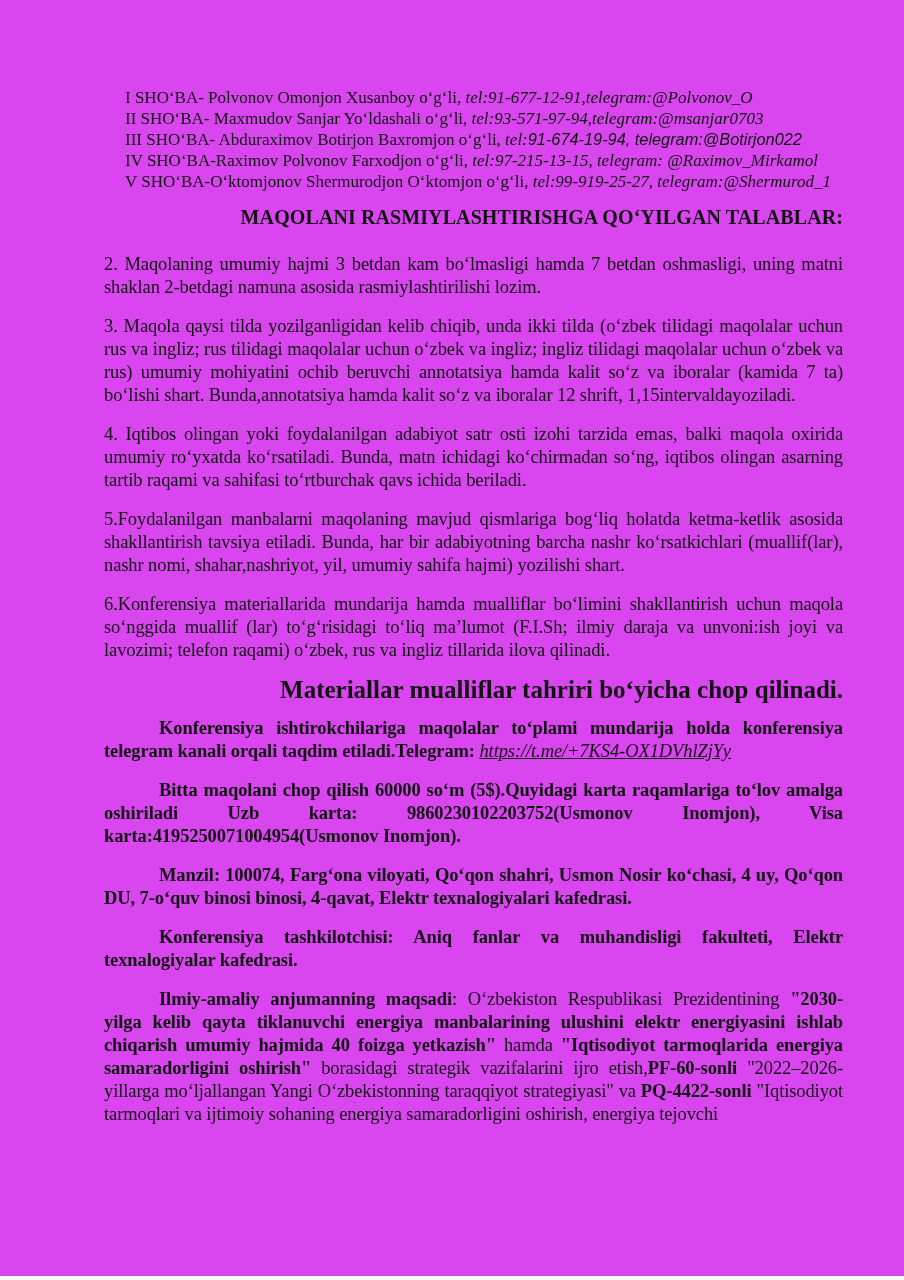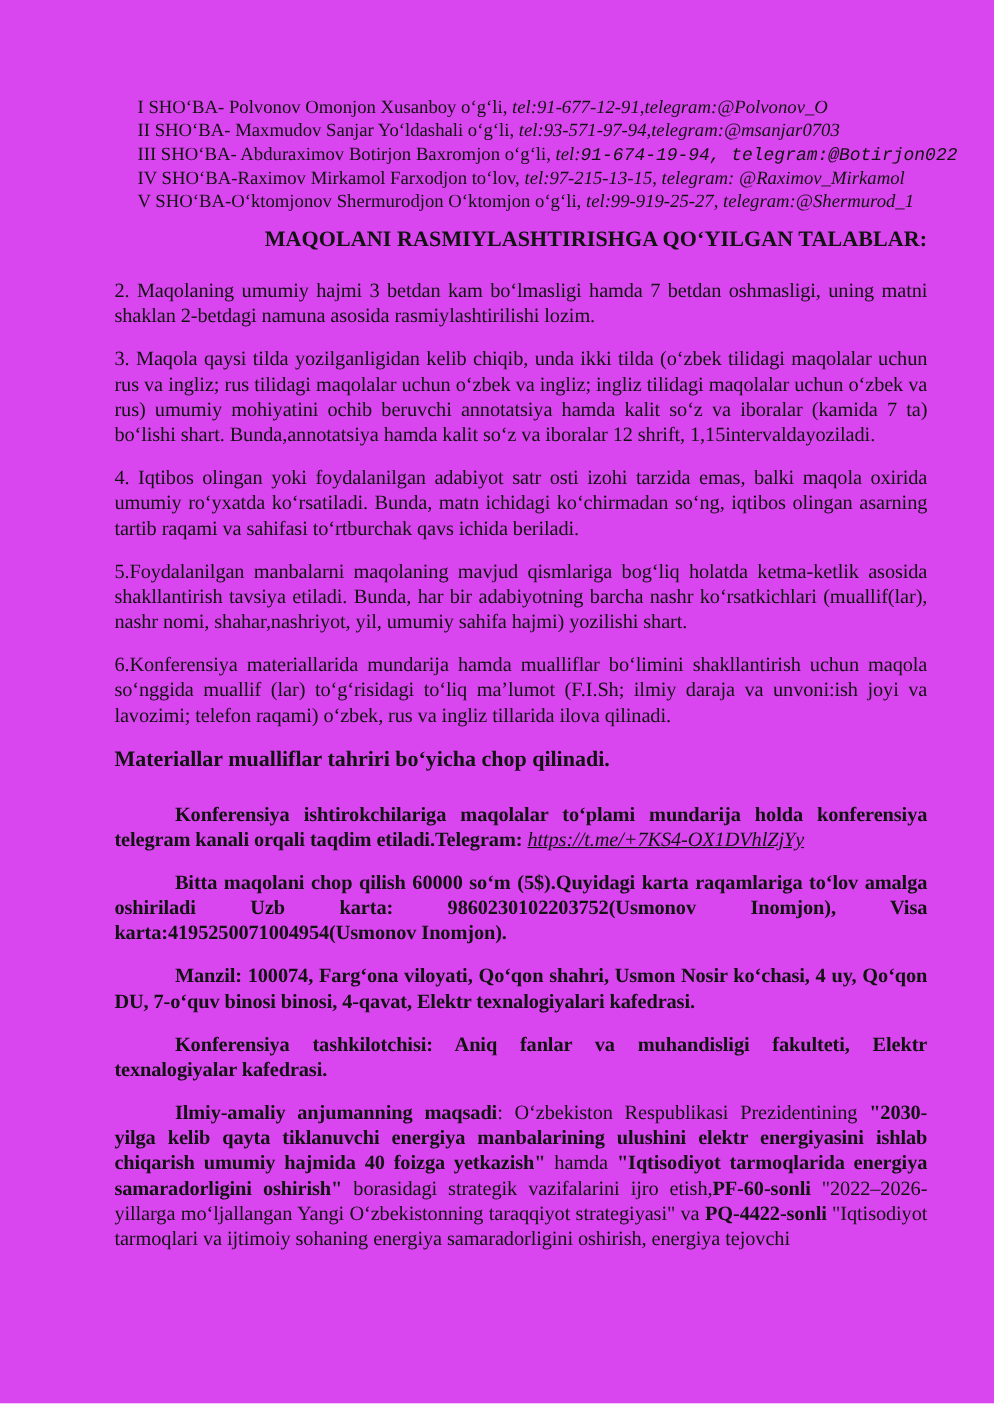--- a/index.html
+++ b/index.html
@@ -42,51 +42,51 @@
   .body-par {
     font-size: 18.5px;
     line-height: 23px;
     text-align: justify;
     margin: 0 0 16px 0;
     letter-spacing: -0.1px;
   }
   .bold { font-weight: bold; }
   .indent { text-indent: 55px; }
   .center-note {
-    font-size: 20px;
+    font-size: 25px;
     font-weight: bold;
-    text-align: left;
-    margin: 0 0 28px 0;
+    text-align: right;
+    margin: 0 0 16px 0;
     line-height: 23px;
   }
   .run-regular { font-style: normal; font-weight: inherit; }
   .run-bold { font-weight: bold; }
   .run-italic { font-style: italic; }
   .run-sans-italic {
-    font-family: Liberation Mono, monospace;
+    font-family: Liberation Sans, sans-serif;
     font-style: italic;
     font-size: 0.96em;
   }
   .run-link {
     font-style: italic;
     font-weight: normal;
     text-decoration: underline;
   }
 </style>
 </head>
 <body>
 
 <div class="page">
   <div class="content">
 
     <div class="contact-list">
       <p class="contact-line"><span class="run-regular">I SHOʻBA- Polvonov Omonjon Xusanboy oʻgʻli, </span><span class="run-italic">tel:91-677-12-91,telegram:@Polvonov_O</span></p>
       <p class="contact-line"><span class="run-regular">II SHOʻBA- Maxmudov Sanjar Yoʻldashali oʻgʻli, </span><span class="run-italic">tel:93-571-97-94,telegram:@msanjar0703</span></p>
       <p class="contact-line"><span class="run-regular">III  SHOʻBA- Abduraximov Botirjon Baxromjon oʻgʻli, </span><span class="run-italic">tel:</span><span class="run-sans-italic">91-674-19-94, telegram:@Botirjon022</span></p>
-      <p class="contact-line"><span class="run-regular">IV SHOʻBA-Raximov Mirkamol Farxodjon toʻlov, </span><span class="run-italic">tel:97-215-13-15, telegram: @Raximov_Mirkamol</span></p>
+      <p class="contact-line"><span class="run-regular">IV SHOʻBA-Raximov Polvonov Farxodjon oʻgʻli, </span><span class="run-italic">tel:97-215-13-15, telegram: @Raximov_Mirkamol</span></p>
       <p class="contact-line"><span class="run-regular">V SHOʻBA-Oʻktomjonov Shermurodjon Oʻktomjon oʻgʻli, </span><span class="run-italic">tel:99-919-25-27, telegram:@Shermurod_1</span></p>
     </div>
 
     <h1 class="doc-heading">MAQOLANI RASMIYLASHTIRISHGA QOʻYILGAN TALABLAR:</h1>
 
     <p class="body-par">2. Maqolaning umumiy hajmi 3 betdan kam boʻlmasligi hamda 7 betdan oshmasligi, uning matni shaklan 2-betdagi namuna asosida rasmiylashtirilishi lozim.</p>
     <p class="body-par">3. Maqola qaysi tilda yozilganligidan kelib chiqib, unda ikki tilda (oʻzbek tilidagi maqolalar uchun rus va ingliz; rus tilidagi maqolalar uchun oʻzbek va ingliz; ingliz tilidagi maqolalar uchun oʻzbek va rus) umumiy mohiyatini ochib beruvchi annotatsiya hamda kalit soʻz va iboralar (kamida 7 ta) boʻlishi shart. Bunda,annotatsiya hamda kalit soʻz va iboralar 12 shrift, 1,15intervaldayoziladi.</p>
     <p class="body-par">4. Iqtibos olingan yoki foydalanilgan adabiyot satr osti izohi tarzida emas, balki maqola oxirida umumiy roʻyxatda koʻrsatiladi. Bunda, matn ichidagi koʻchirmadan soʻng, iqtibos olingan asarning tartib raqami va sahifasi toʻrtburchak qavs ichida beriladi.</p>
     <p class="body-par">5.Foydalanilgan manbalarni maqolaning mavjud qismlariga bogʻliq holatda ketma-ketlik asosida shakllantirish tavsiya etiladi. Bunda, har bir adabiyotning barcha nashr koʻrsatkichlari (muallif(lar), nashr nomi, shahar,nashriyot, yil, umumiy sahifa hajmi) yozilishi shart.</p>
     <p class="body-par">6.Konferensiya materiallarida mundarija hamda mualliflar boʻlimini shakllantirish uchun maqola soʻnggida muallif (lar) toʻgʻrisidagi toʻliq maʼlumot (F.I.Sh; ilmiy daraja va unvoni:ish joyi va lavozimi; telefon raqami) oʻzbek, rus va ingliz tillarida ilova qilinadi.</p>

